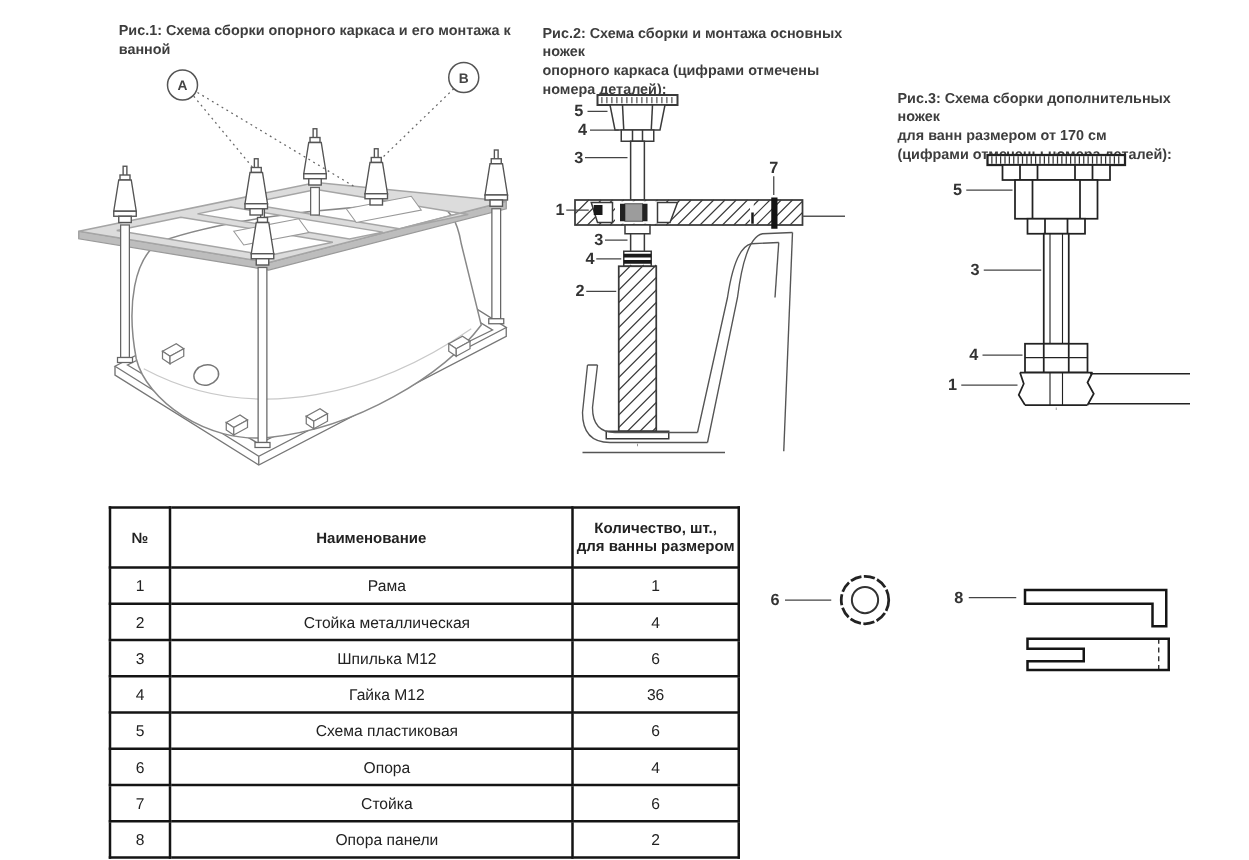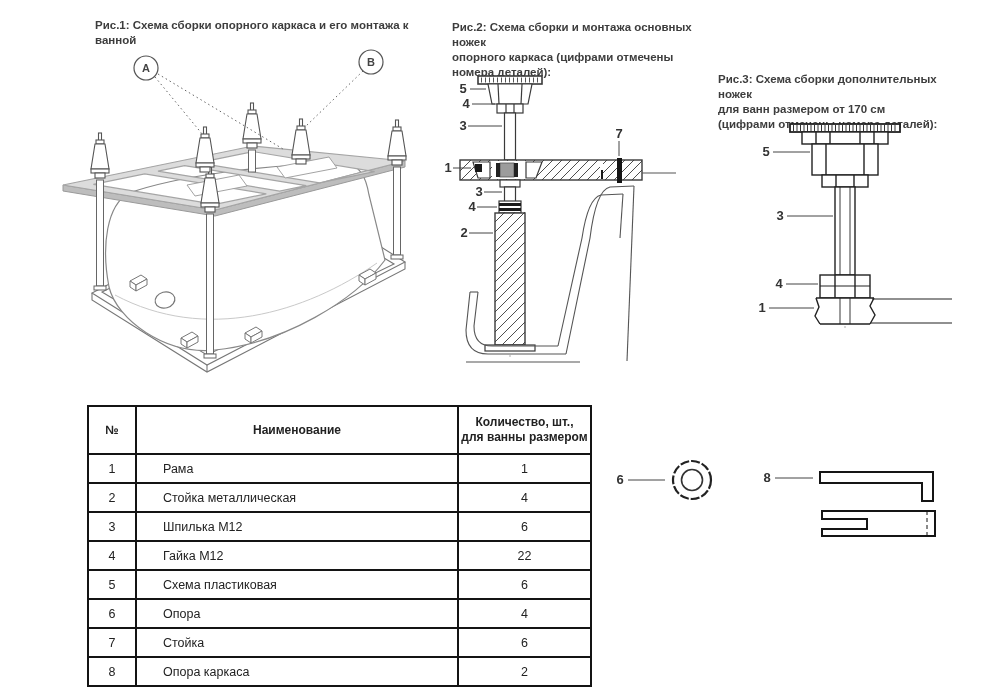--- a/index.html
+++ b/index.html
@@ -8,30 +8,30 @@
   .caption{position:absolute;font-size:11.5px;line-height:15px;font-weight:600;
            color:#3d3d3d;white-space:pre-line;}
   .fig{position:absolute;}
   svg text.plbl{font-family:"Liberation Sans",sans-serif;font-size:13px;font-weight:600;fill:#333;}
   svg text.callout{font-family:"Liberation Sans",sans-serif;font-size:11px;font-weight:600;fill:#444;}
   table.parts{position:absolute;left:87px;top:405px;width:503px;border-collapse:collapse;
               table-layout:fixed;font-size:12.5px;color:#222;}
   table.parts th,table.parts td{border:2px solid #141414;background:#fff;}
   table.parts th{height:44px;font-weight:600;font-size:12px;white-space:pre-line;line-height:15px;}
   table.parts td{height:25px;text-align:center;}
-  table.parts td.name{text-align:left;padding-left:26px;}
+  table.parts td.name{text-align:center;padding-left:26px;}
   col.c-num{width:48px;} col.c-name{width:322px;} col.c-qty{width:133px;}
 </style>
 </head>
 <body>
 
 <div id="page">
 
   <div class="caption" style="left:95px;top:18px;width:345px;">Рис.1: Схема сборки опорного каркаса и его монтажа к ванной</div>
-  <div class="caption" style="left:452px;top:20px;width:255px;">Рис.2: Схема сборки и монтажа основных ножек
+  <div class="caption" style="left:434px;top:20px;width:255px;">Рис.2: Схема сборки и монтажа основных ножек
 опорного каркаса (цифрами отмечены
 номера деталей):</div>
   <div class="caption" style="left:702px;top:72px;width:255px;margin-left:16px;">Рис.3: Схема сборки дополнительных ножек
 для ванн размером от 170 см
 (цифрами отмечены номера деталей):</div>
 
   <svg class="fig" style="left:55px;top:45px;" width="395" height="345" viewBox="0 0 395 345">
     <defs>
       <g id="cone" stroke="#555" stroke-width="1.1" fill="#fff">
         <rect x="-1.5" y="-45" width="3" height="8"></rect>
@@ -293,38 +293,38 @@
         <td>4</td>
       </tr>
       <tr>
         <td>3</td>
         <td class="name">Шпилька М12</td>
         <td>6</td>
       </tr>
       <tr>
         <td>4</td>
         <td class="name">Гайка М12</td>
-        <td>22</td>
+        <td>36</td>
       </tr>
       <tr>
         <td>5</td>
         <td class="name">Схема пластиковая</td>
         <td>6</td>
       </tr>
       <tr>
         <td>6</td>
         <td class="name">Опора</td>
         <td>4</td>
       </tr>
       <tr>
         <td>7</td>
         <td class="name">Стойка</td>
         <td>6</td>
       </tr>
       <tr>
         <td>8</td>
-        <td class="name">Опора каркаса</td>
+        <td class="name">Опора панели</td>
         <td>2</td>
       </tr>
     </tbody>
   </table>
 
 </div>
 
 </body></html>

